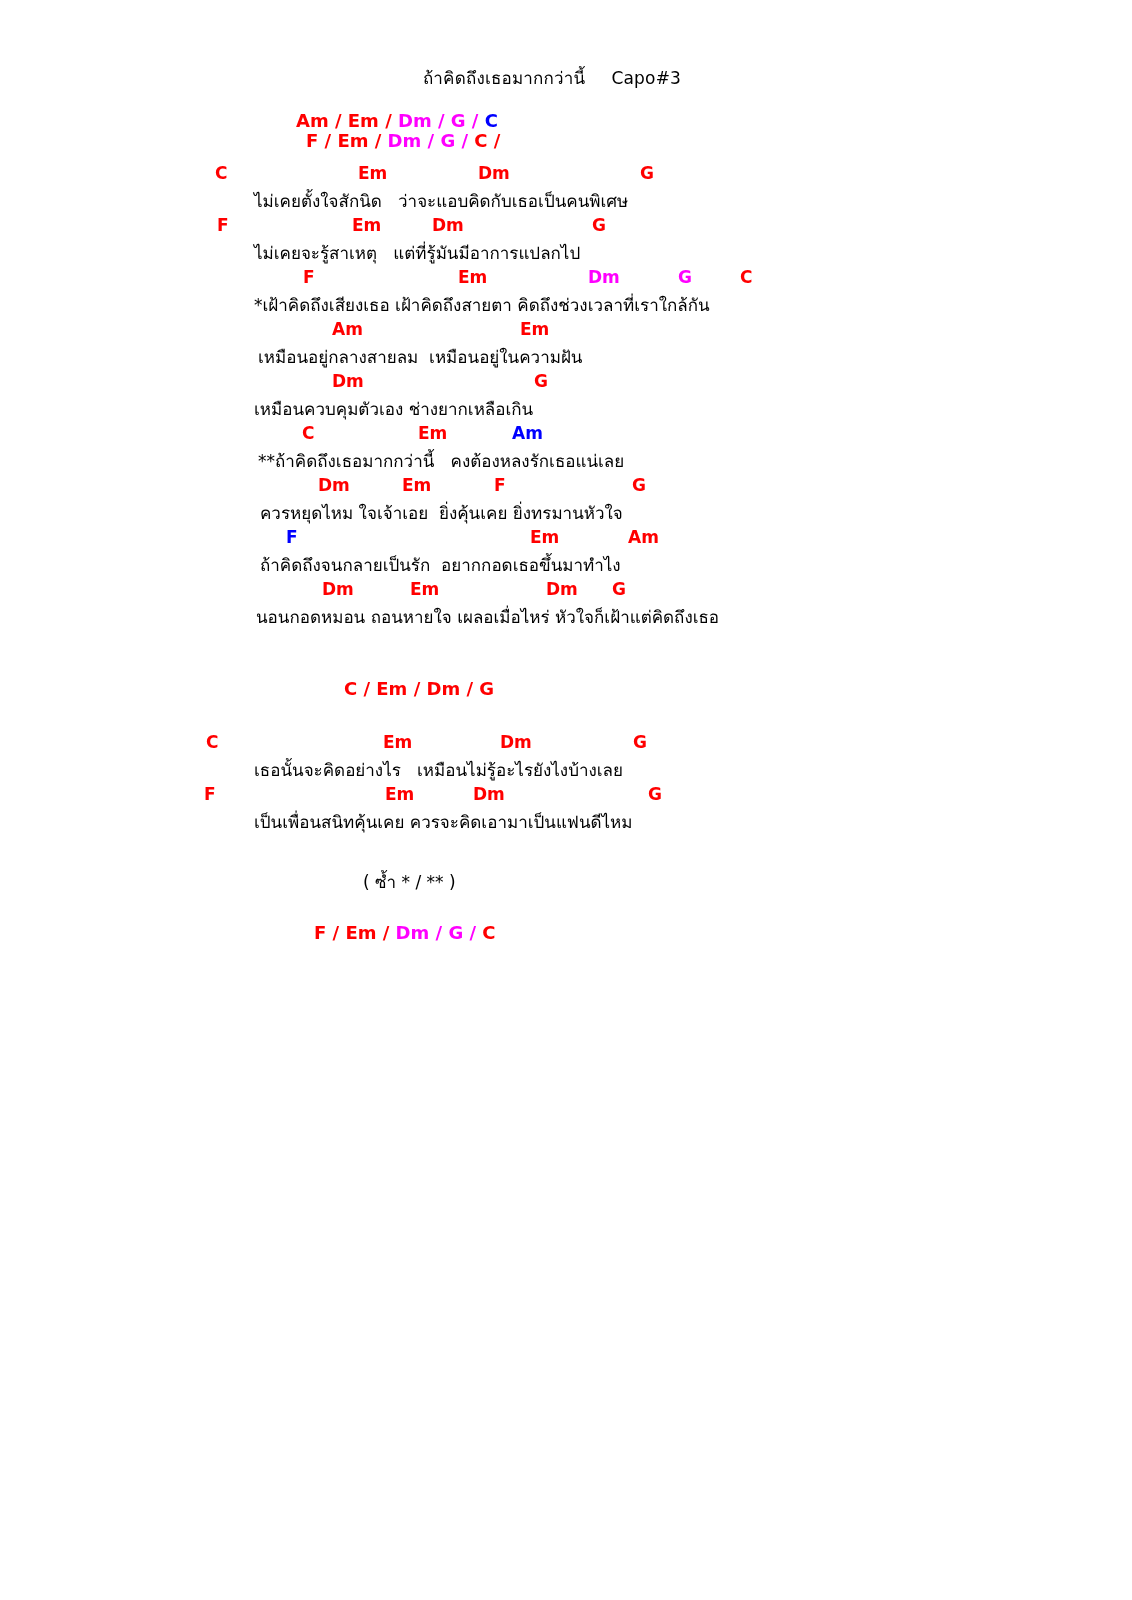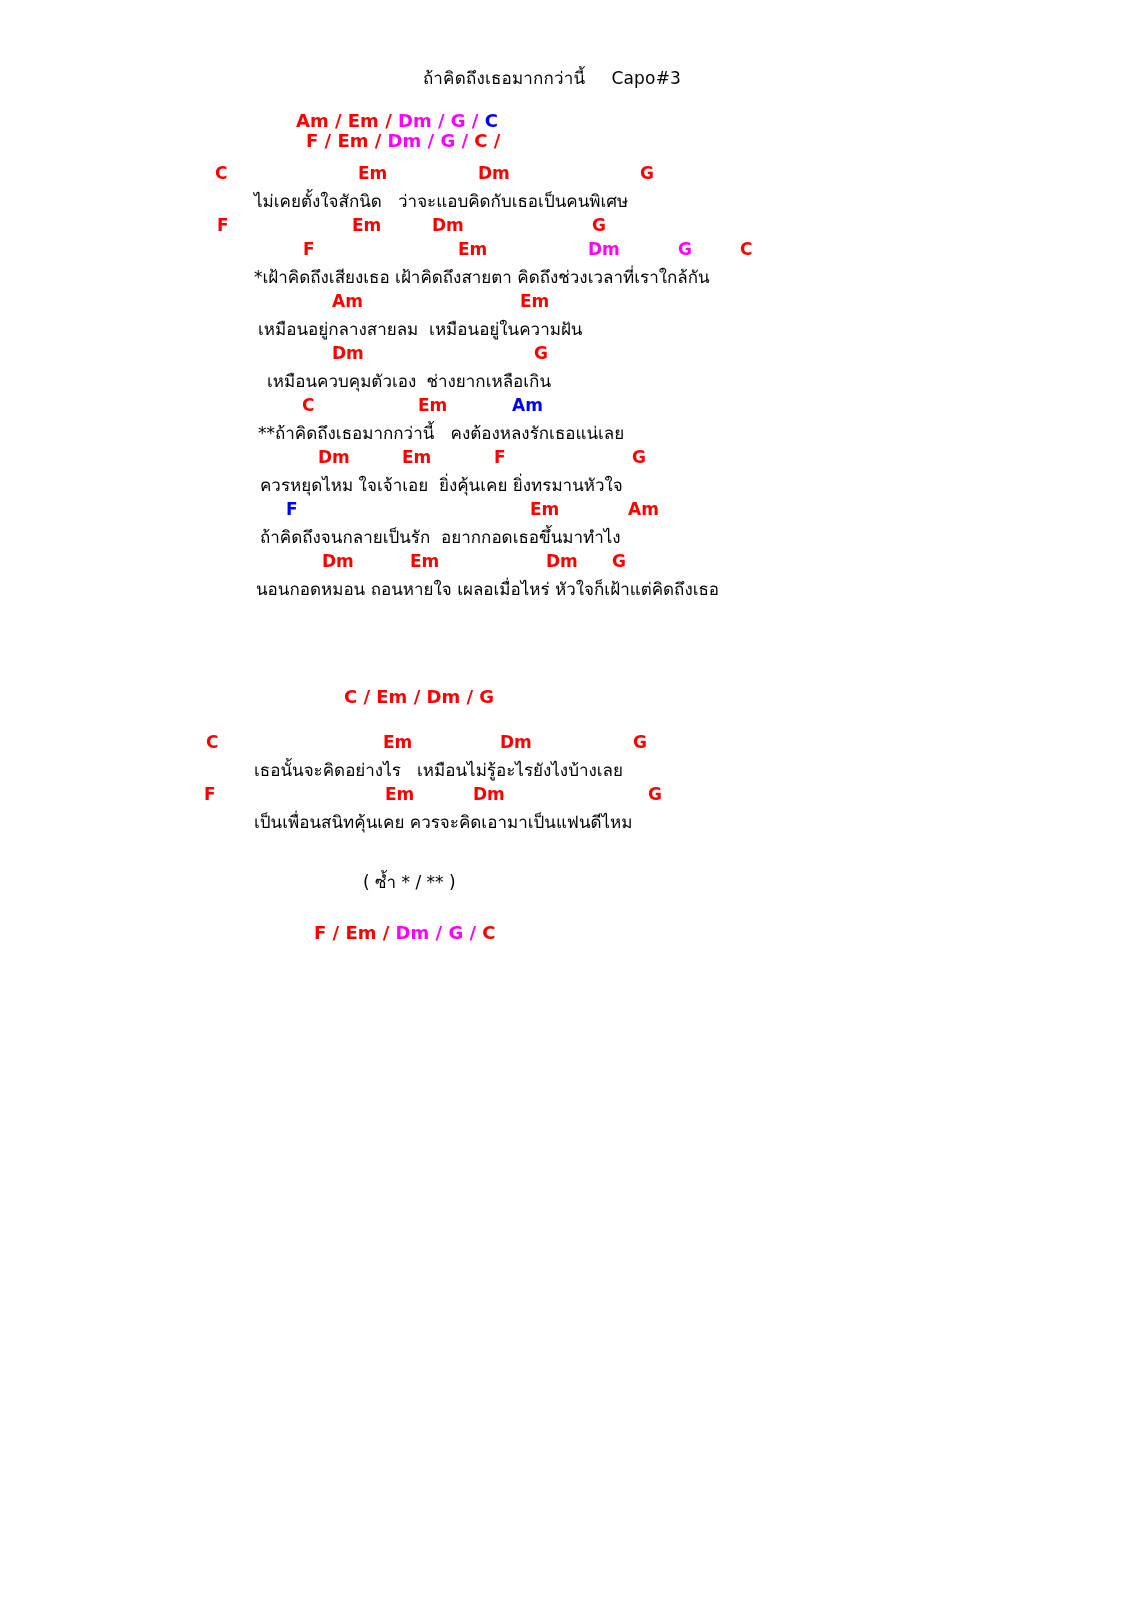--- a/index.html
+++ b/index.html
@@ -101,38 +101,39 @@
         <span class="c-red" style="left: 478px;">Dm</span>
         <span class="c-red" style="left: 640px;">G</span>
       </div>
       <div class="lyricline"><span style="left: 228px;">ไม่เคยตั้งใจสักนิด   ว่าจะแอบคิดกับเธอเป็นคนพิเศษ</span></div>
       <div class="chordline">
         <span class="c-red" style="left: 217px;">F</span>
         <span class="c-red" style="left: 352px;">Em</span>
         <span class="c-red" style="left: 432px;">Dm</span>
         <span class="c-red" style="left: 592px;">G</span>
       </div>
+      <div class="lyricline"><span style="left: 228px;">ไม่เคยจะรู้สาเหตุ   แต่ที่รู้มันมีอาการแปลกไป</span></div>
       <div class="chordline">
         <span class="c-red" style="left: 303px;">F</span>
         <span class="c-red" style="left: 458px;">Em</span>
         <span class="c-magenta" style="left: 588px;">Dm</span>
         <span class="c-magenta" style="left: 678px;">G</span>
         <span class="c-red" style="left: 740px;">C</span>
       </div>
       <div class="lyricline"><span style="left: 228px; text-align: center;">*เฝ้าคิดถึงเสียงเธอ เฝ้าคิดถึงสายตา คิดถึงช่วงเวลาที่เราใกล้กัน</span></div>
       <div class="chordline">
         <span class="c-red" style="left: 332px;">Am</span>
         <span class="c-red" style="left: 520px;">Em</span>
       </div>
       <div class="lyricline"><span style="left: 232px;">เหมือนอยู่กลางสายลม  เหมือนอยู่ในความฝัน</span></div>
       <div class="chordline">
         <span class="c-red" style="left: 332px;">Dm</span>
         <span class="c-red" style="left: 534px;">G</span>
       </div>
-      <div class="lyricline"><span style="left: 241px; font-family: Liberation Mono, monospace;">เหมือนควบคุมตัวเอง ช่างยากเหลือเกิน</span></div>
+      <div class="lyricline"><span style="left: 228px;">เหมือนควบคุมตัวเอง ช่างยากเหลือเกิน</span></div>
       <div class="chordline">
         <span class="c-red" style="left: 302px;">C</span>
         <span class="c-red" style="left: 418px;">Em</span>
         <span class="c-blue" style="left: 512px;">Am</span>
       </div>
       <div class="lyricline"><span style="left: 232px;">**ถ้าคิดถึงเธอมากกว่านี้   คงต้องหลงรักเธอแน่เลย</span></div>
       <div class="chordline">
         <span class="c-red" style="left: 318px;">Dm</span>
         <span class="c-red" style="left: 402px;">Em</span>
         <span class="c-red" style="left: 494px;">F</span>
@@ -147,21 +148,21 @@
       <div class="lyricline"><span style="left: 234px;">ถ้าคิดถึงจนกลายเป็นรัก  อยากกอดเธอขึ้นมาทำไง</span></div>
       <div class="chordline">
         <span class="c-red" style="left: 322px;">Dm</span>
         <span class="c-red" style="left: 410px;">Em</span>
         <span class="c-red" style="left: 546px;">Dm</span>
         <span class="c-red" style="left: 612px;">G</span>
       </div>
       <div class="lyricline"><span style="left: 230px;">นอนกอดหมอน ถอนหายใจ เผลอเมื่อไหร่ หัวใจก็เฝ้าแต่คิดถึงเธอ</span></div>
     </div>
 
-  <div class="intro" id="break-line" style="left:344px; top:678px;margin-top:8px;"><span class="c-red">C</span><span class="c-red"> / </span><span class="c-red">Em</span><span class="c-red"> / </span><span class="c-red">Dm</span><span class="c-red"> / </span><span class="c-red">G</span></div>
+  <div class="intro" id="break-line" style="left:344px; top:678px;"><span class="c-red">C</span><span class="c-red"> / </span><span class="c-red">Em</span><span class="c-red"> / </span><span class="c-red">Dm</span><span class="c-red"> / </span><span class="c-red">G</span></div>
 
   <div class="block" id="verses-2" style="top:732px;">
       <div class="chordline">
         <span class="c-red" style="left: 206px;">C</span>
         <span class="c-red" style="left: 383px;">Em</span>
         <span class="c-red" style="left: 500px;">Dm</span>
         <span class="c-red" style="left: 633px;">G</span>
       </div>
       <div class="lyricline"><span style="left: 228px;">เธอนั้นจะคิดอย่างไร   เหมือนไม่รู้อะไรยังไงบ้างเลย</span></div>
       <div class="chordline">

